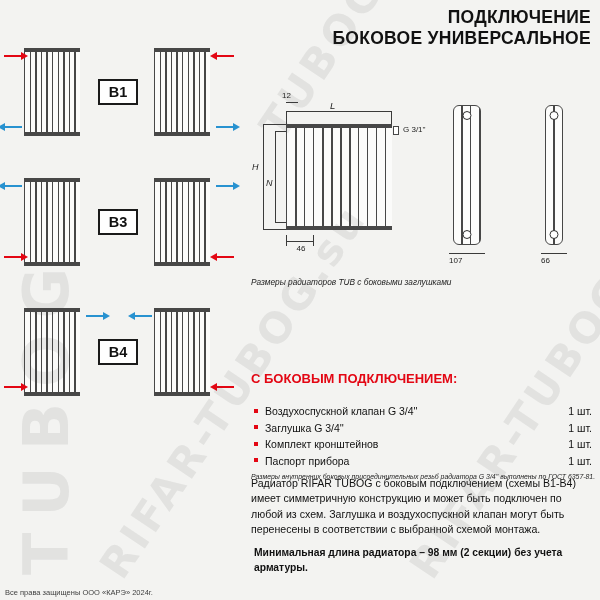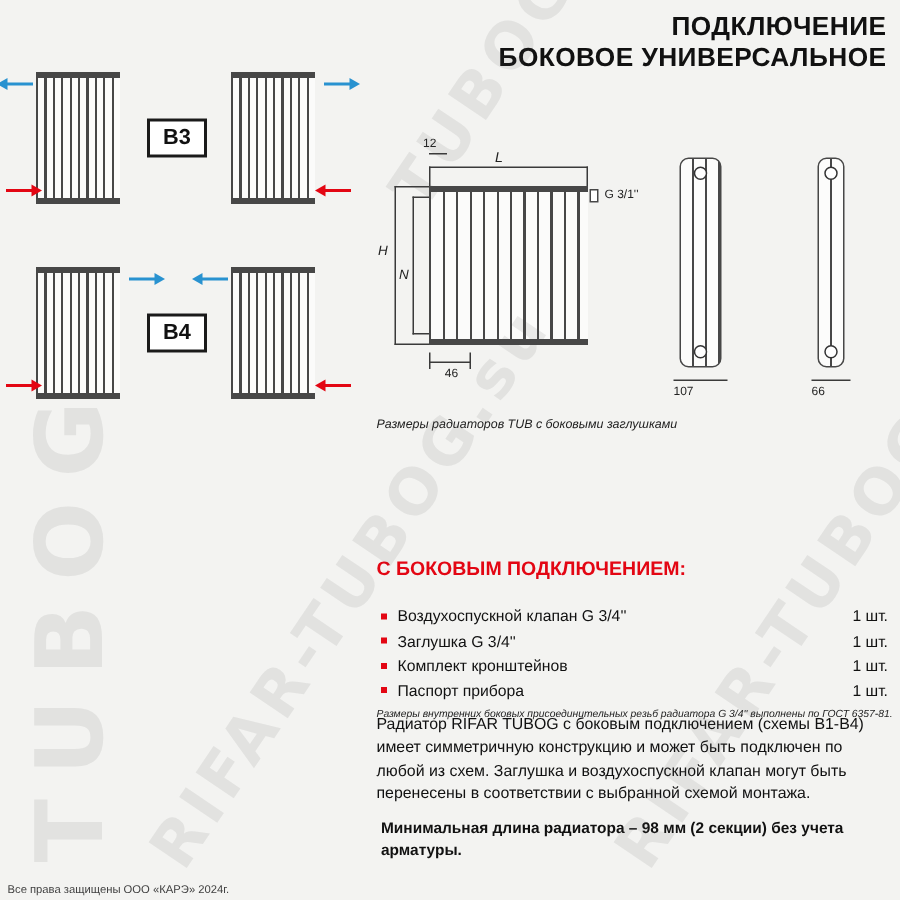--- a/index.html
+++ b/index.html
@@ -117,20 +117,29 @@
 <div class="page">
 
   <header class="title">
     <div>ПОДКЛЮЧЕНИЕ</div>
     <div>БОКОВОЕ УНИВЕРСАЛЬНОЕ</div>
   </header>
 
   <section id="schemes" class="schemes">
       <div class="scheme-row">
       <div class="radiator rad-left"></div>
+      <div class="scheme-label">В1</div>
+      <div class="radiator rad-right"></div>
+    <div class="arrow a-top a-outer-left dir-right" style="color: rgb(227, 6, 19);"></div>
+        <div class="arrow a-bottom a-outer-left dir-left" style="color: rgb(40, 146, 208);"></div>
+        <div class="arrow a-top a-outer-right dir-left" style="color: rgb(227, 6, 19);"></div>
+        <div class="arrow a-bottom a-outer-right dir-right" style="color: rgb(40, 146, 208);"></div>
+      </div>
+      <div class="scheme-row">
+      <div class="radiator rad-left"></div>
       <div class="scheme-label">В3</div>
       <div class="radiator rad-right"></div>
     <div class="arrow a-top a-outer-left dir-left" style="color: rgb(40, 146, 208);"></div>
         <div class="arrow a-bottom a-outer-left dir-right" style="color: rgb(227, 6, 19);"></div>
         <div class="arrow a-top a-outer-right dir-right" style="color: rgb(40, 146, 208);"></div>
         <div class="arrow a-bottom a-outer-right dir-left" style="color: rgb(227, 6, 19);"></div>
       </div>
       <div class="scheme-row">
       <div class="radiator rad-left"></div>
       <div class="scheme-label">В4</div>

